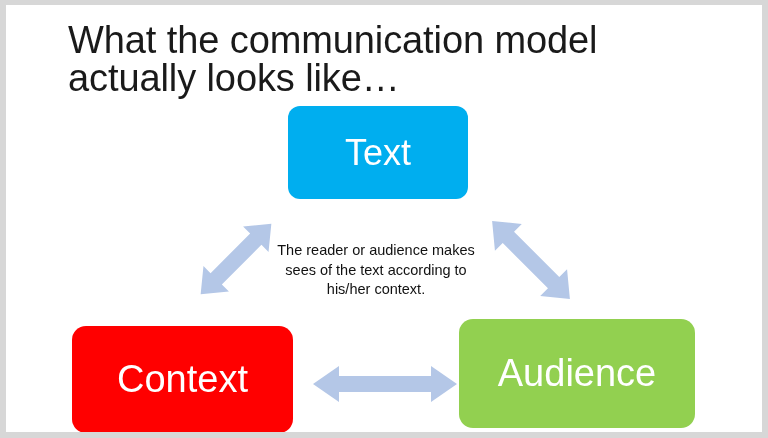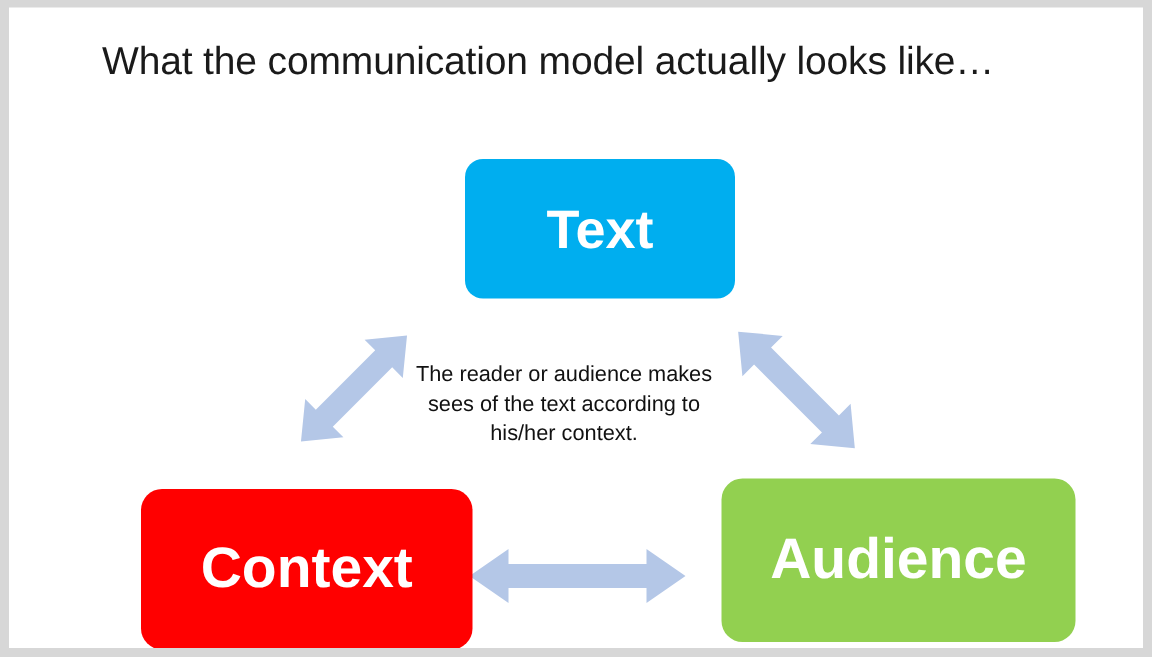--- a/index.html
+++ b/index.html
@@ -35,38 +35,37 @@
     background: #ffffff;
     overflow: hidden;
   }
 
   
   #slide-title {
     position: absolute;
     left: 62px;
     top: 16px;
     width: 600px;
-    font-size: 26px;
+    font-size: 38px;
     line-height: 38px;
     font-weight: 300;
     color: #1a1a1a;
     letter-spacing: -0.1px;
     white-space: pre-wrap;
   }
 
   
   .node-box {
     position: absolute;
     box-sizing: border-box;
     display: flex;
     align-items: center;
     justify-content: center;
     color: #ffffff;
-    font-weight: 700;
-    margin-left: 22px;
+    font-weight: 400;
   }
 
   #node-text {
     left: 282px;
     top: 101px;
     width: 180px;
     height: 93px;
     background: #00AEEF;
     border-radius: 12px;
     font-size: 36px;

